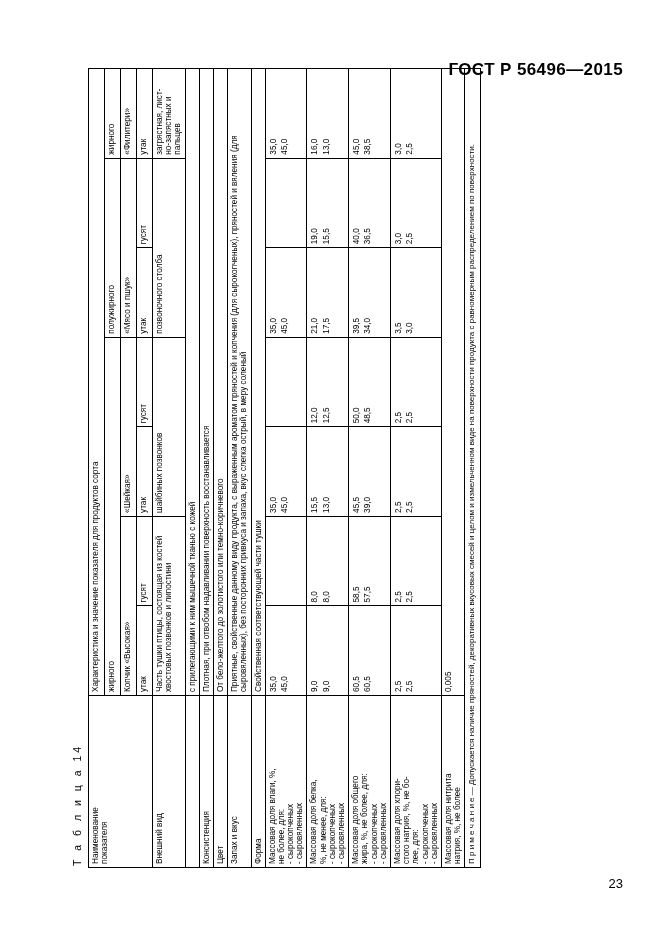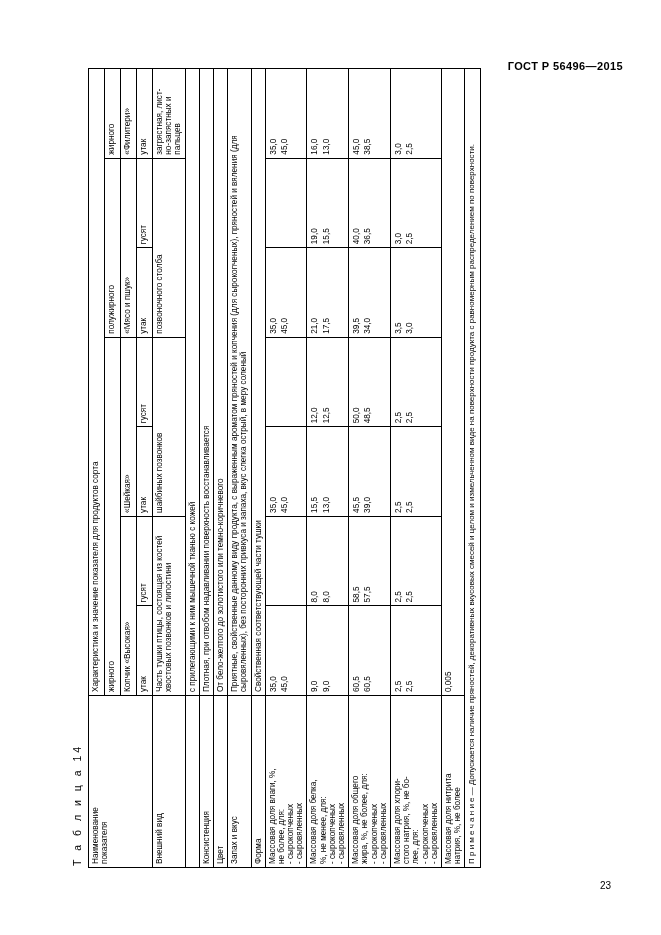--- a/index.html
+++ b/index.html
@@ -10,28 +10,28 @@
     color:#000;
     position:relative;
     overflow:hidden;
   }
   .page{position:absolute;inset:0;}
 
   
   .gost-header{
     position:absolute;
     top:60px; right:38px;
-    font-size:11px;
+    font-size:17px;
     letter-spacing:.4px;
     font-weight:bold;
   }
   .page-number{
     position:absolute;
-    bottom:44px; right:50px;
-    font-size:10px;
+    bottom:44px; right:38px;
+    font-size:13px;
   }
 
   
   .rot-wrap{
     position:absolute;
     left:0; top:0;
     width:661px;height:935px;
   }
   .rot-inner{
     position:absolute;

